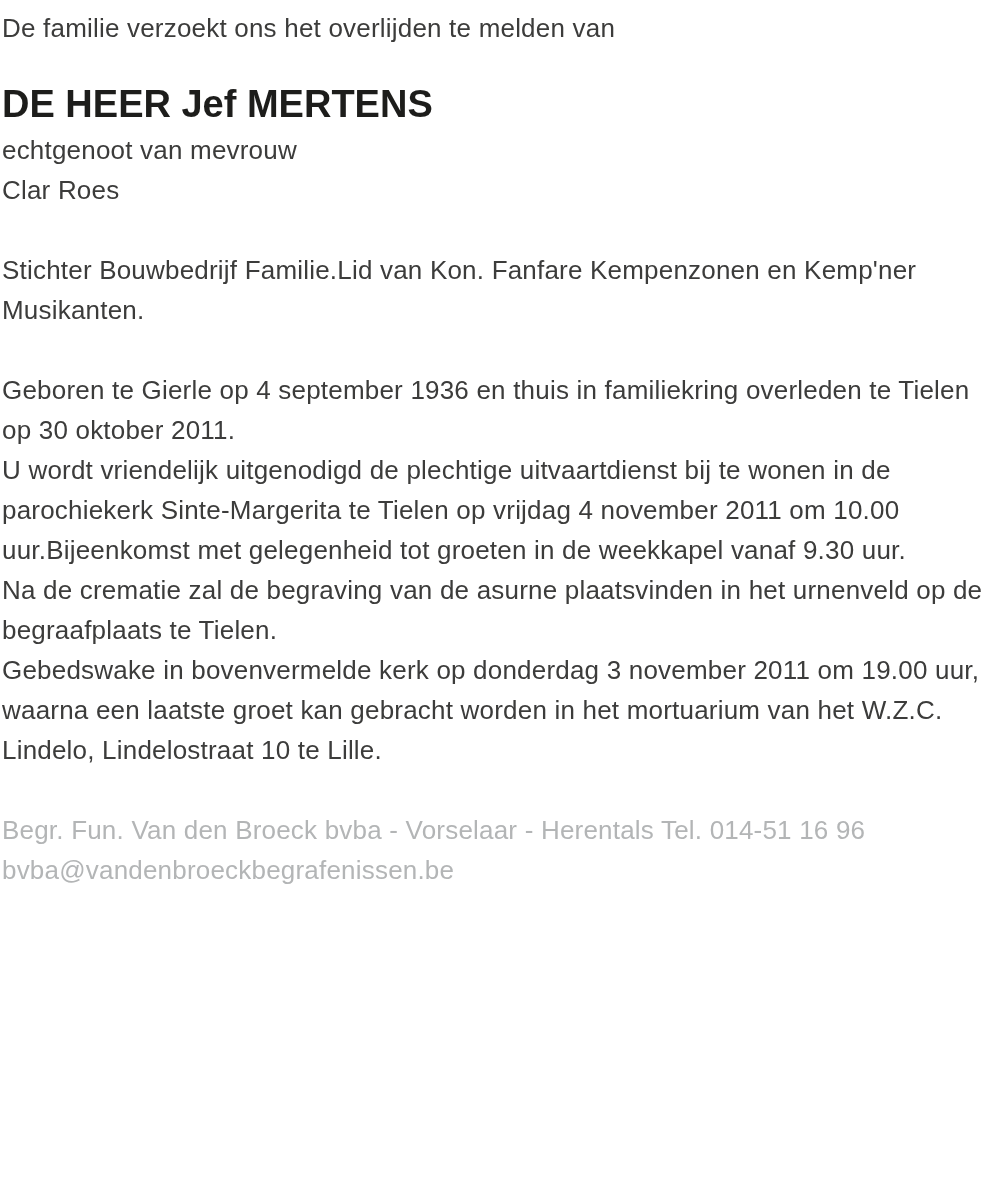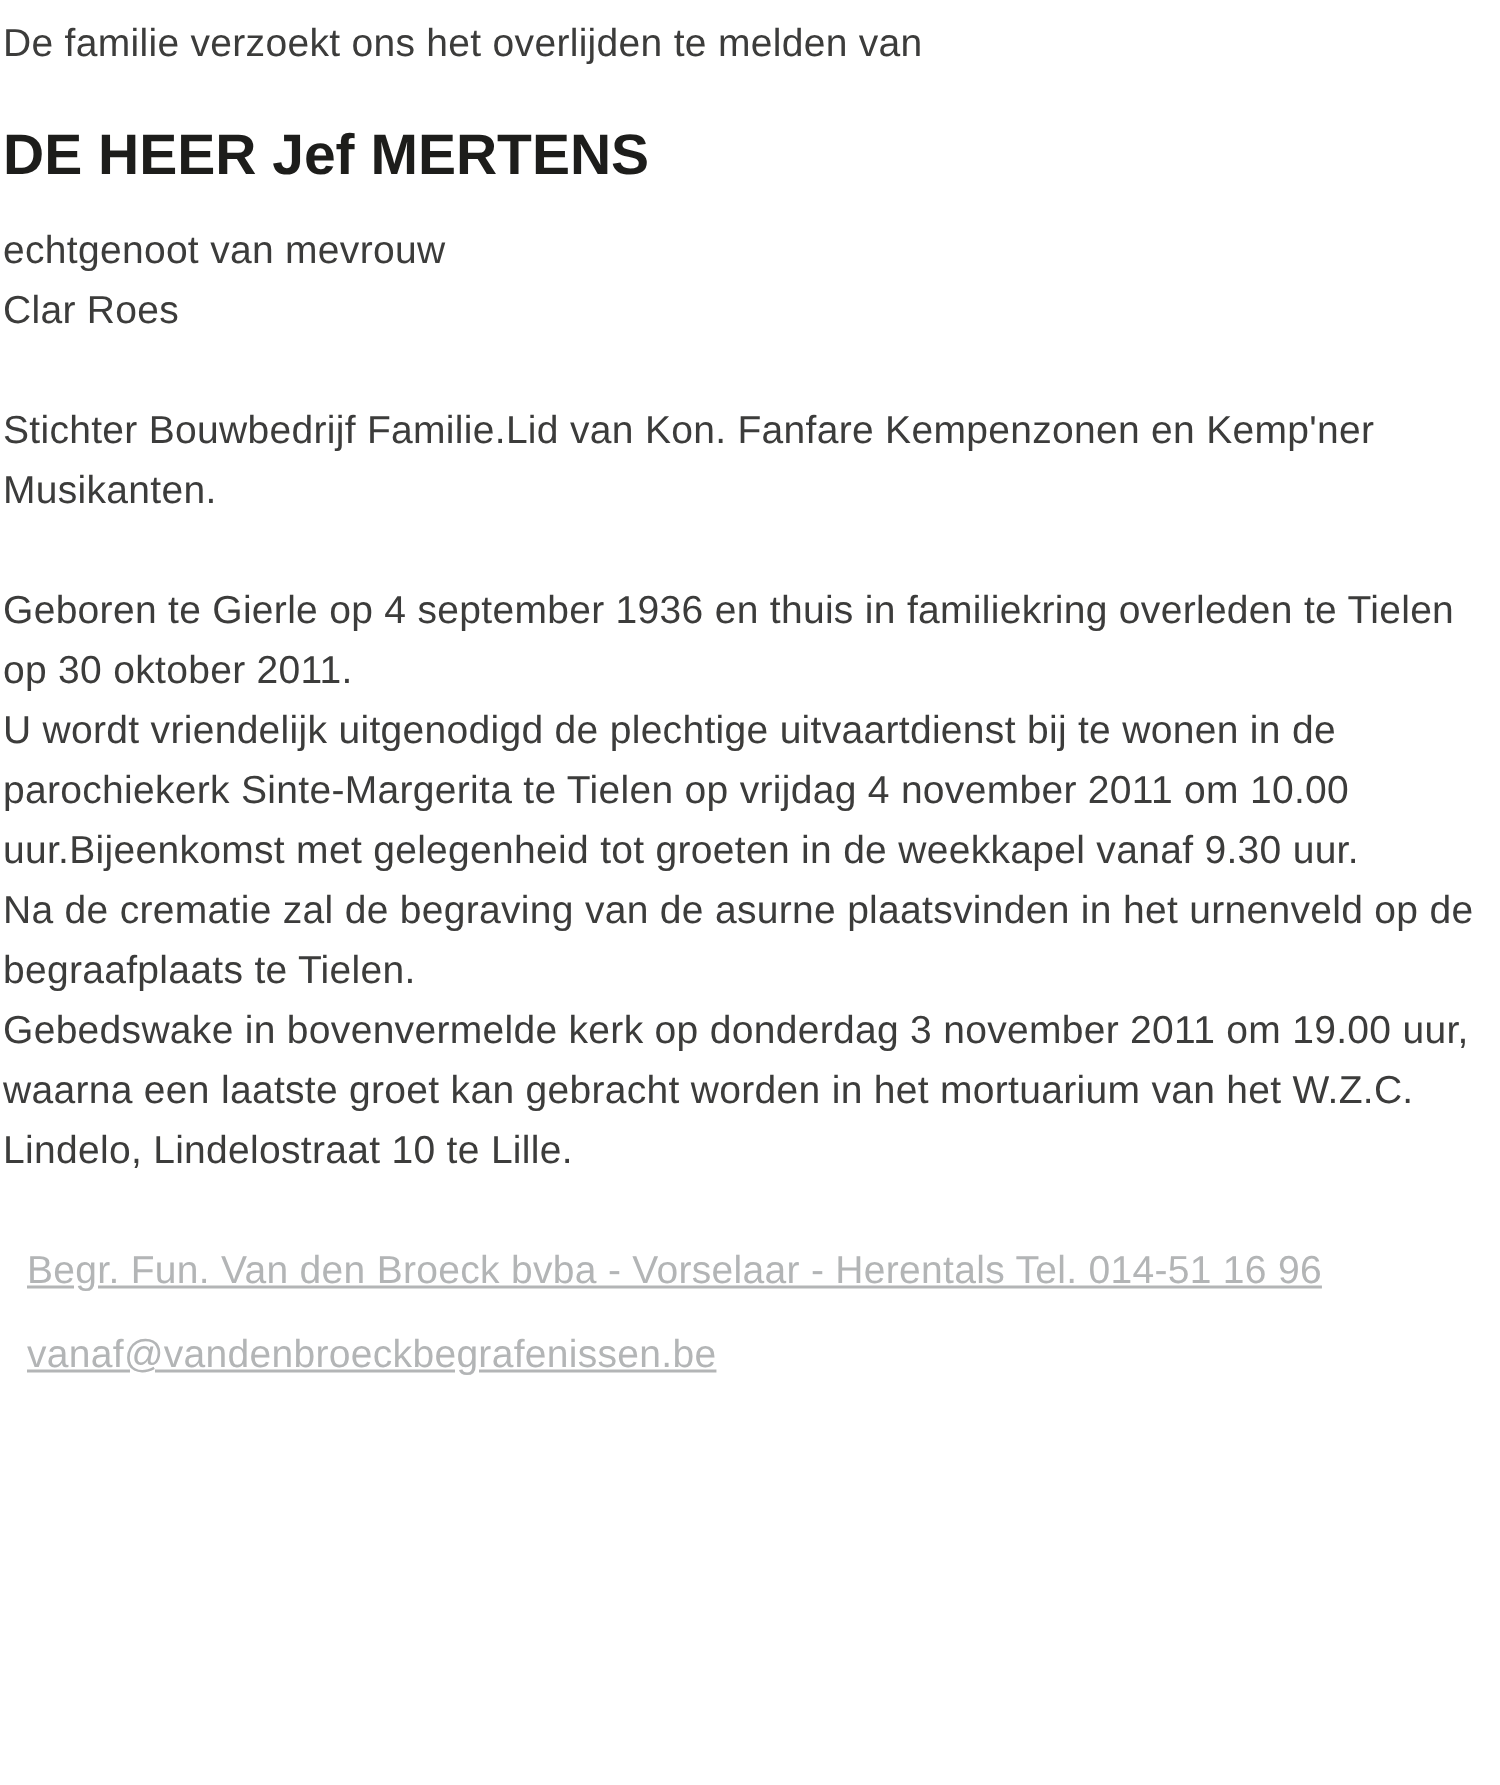--- a/index.html
+++ b/index.html
@@ -22,34 +22,33 @@
   }
   .page p {
     margin: 0;
     white-space: pre-line;
   }
   .deceased-name {
     font-size: 38px;
     line-height: 44px;
     font-weight: 700;
     color: #1d1d1b;
-    margin: 34px 0 20px 0;
+    margin: 34px 0 4px 0;
     letter-spacing: 0;
   }
   .block-gap {
     margin-top: 40px !important;
   }
   .footer {
     margin-top: 40px;
     color: #b3b5b6;
   }
   .footer p {
-    margin: 16px;
+    margin: 0;
     white-space: pre-line;
-    text-decoration: underline;
   }
 </style>
 </head>
 <body>
 
 <div class="page">
 
   <p>De familie verzoekt ons het overlijden te melden van</p>
 
   <h1 class="deceased-name">DE HEER Jef MERTENS</h1>
@@ -61,16 +60,16 @@
 
   <p class="block-gap">Geboren te Gierle op 4 september 1936 en thuis in familiekring overleden te Tielen op 30 oktober 2011.
 U wordt vriendelijk uitgenodigd de plechtige uitvaartdienst bij te wonen in de parochiekerk Sinte-Margerita te Tielen op vrijdag 4 november 2011 om 10.00 uur.Bijeenkomst met gelegenheid tot groeten in de weekkapel vanaf 9.30 uur.
 Na de crematie zal de begraving van de asurne plaatsvinden in het urnenveld op de begraafplaats te Tielen.
 Gebedswake in bovenvermelde kerk op donderdag 3 november 2011 om 19.00 uur, waarna een laatste groet kan gebracht worden in het mortuarium van het W.Z.C. Lindelo, Lindelostraat 10 te Lille.</p>
 
 
 
   <div class="footer">
     <p>Begr. Fun. Van den Broeck bvba - Vorselaar - Herentals Tel. 014-51 16 96</p>
-    <p>vanaf@vandenbroeckbegrafenissen.be</p>
+    <p>bvba@vandenbroeckbegrafenissen.be</p>
   </div>
 
 </div>
 
 </body></html>

